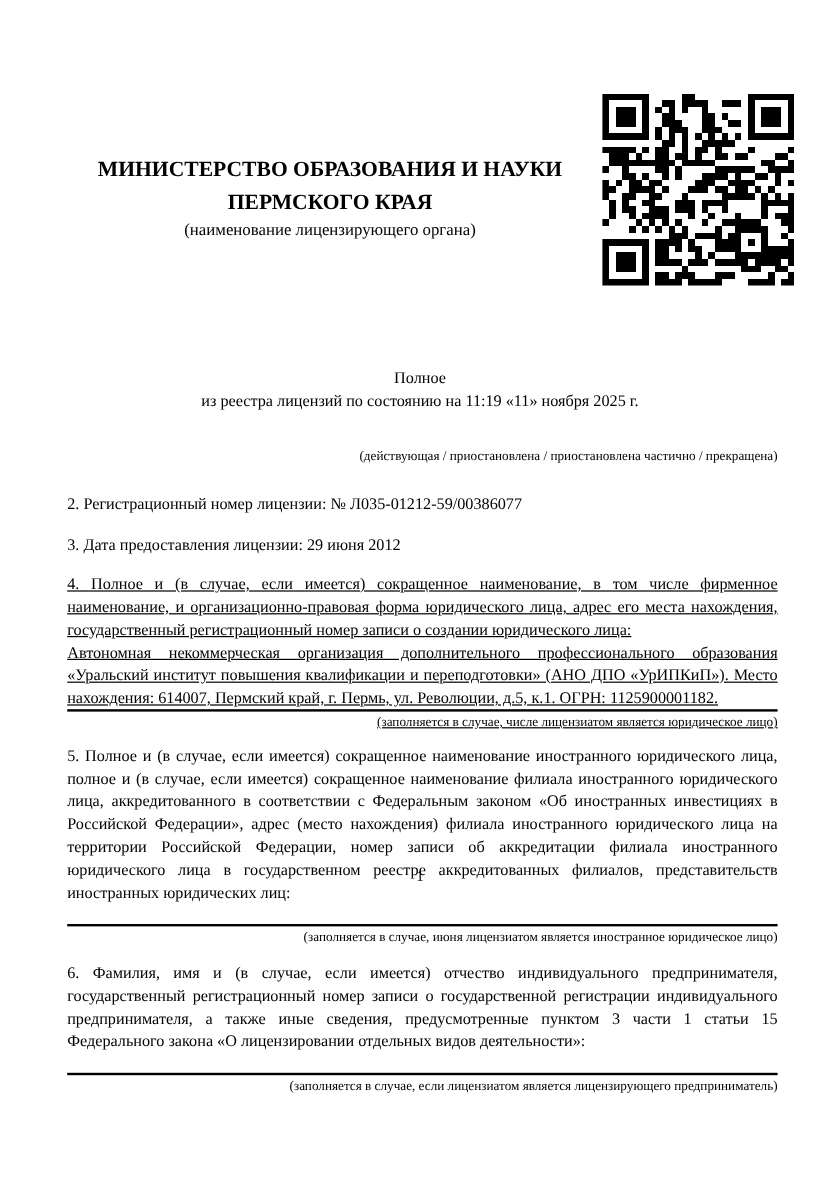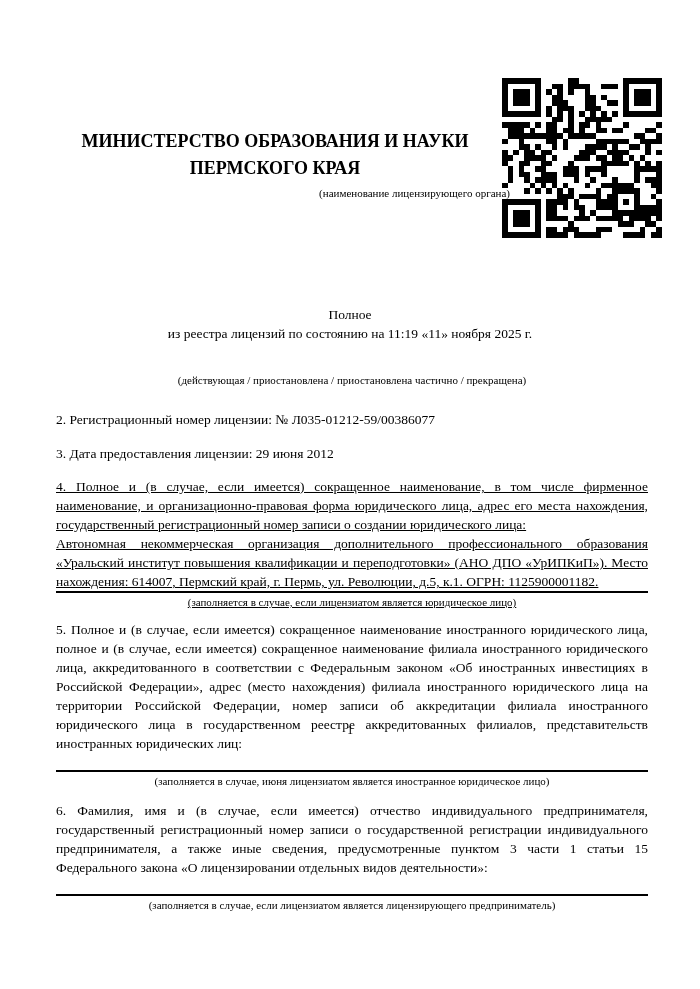--- a/index.html
+++ b/index.html
@@ -30,24 +30,23 @@
     left: 40px;
     width: 470px;
     text-align: center;
   }
   .ministry .name {
     font-weight: bold;
     font-size: 18px;
     line-height: 27px;
   }
   .ministry .caption {
-    font-size: 11px;
+    font-size: 14px;
     line-height: 14px;
     margin-top: 4px;
-    text-align: right;
   }
   .qr {
     position: absolute;
     top: 78px;
     left: 502px;
     width: 160px;
     height: 160px;
   }
   .qr svg { display: block; width: 100%; height: 100%; }
   
@@ -61,21 +60,21 @@
     padding: 0 52px 0 56px;
   }
   .item { margin-top: 0; }
   .line { margin: 0; }
   .para {
     margin: 0;
     text-align: justify;
   }
   .caption-center {
     margin: 0;
-    text-align: center;
+    text-align: right;
     font-size: 11px;
     line-height: 15px;
   }
   .rule {
     border-top: 2px solid #000;
     height: 0;
     margin: 0;
   }
   .mt-30 { margin-top: 30px; }
   .mt-24 { margin-top: 24px; }
@@ -130,21 +129,21 @@
     </div>
 
     <div class="item mt-15">
       <p class="line">3. Дата предоставления лицензии: 29 июня 2012</p>
     </div>
 
     <div class="item mt-14">
       <p class="para">4. Полное и (в случае, если имеется) сокращенное наименование, в том числе фирменное наименование, и организационно-правовая форма юридического лица, адрес его места нахождения, государственный регистрационный номер записи о создании юридического лица:</p>
       <p class="para">Автономная некоммерческая организация дополнительного профессионального образования «Уральский институт повышения квалификации и переподготовки» (АНО ДПО «УрИПКиП»). Место нахождения: 614007, Пермский край, г. Пермь, ул. Революции, д.5, к.1. ОГРН: 1125900001182.</p>
       <div class="rule"></div>
-      <p class="caption-center mt-2">(заполняется в случае, если лицензиатом является юридическое лицо)</p>
+      <p class="caption-center mt-2">(заполняется в случае, числе лицензиатом является юридическое лицо)</p>
     </div>
 
     <div class="item mt-10">
       <p class="para">5. Полное и (в случае, если имеется) сокращенное наименование иностранного юридического лица, полное и (в случае, если имеется) сокращенное наименование филиала иностранного юридического лица, аккредитованного в соответствии с Федеральным законом «Об иностранных инвестициях в Российской Федерации», адрес (место нахождения) филиала иностранного юридического лица на территории Российской Федерации, номер записи об аккредитации филиала иностранного юридического лица в государственном реестре аккредитованных филиалов, представительств иностранных юридических лиц:</p>
       <div class="blank-line"></div>
       <div class="rule"></div>
       <p class="caption-center mt-2">(заполняется в случае, июня лицензиатом является иностранное юридическое лицо)</p>
     </div>
 
     <div class="item mt-12">

